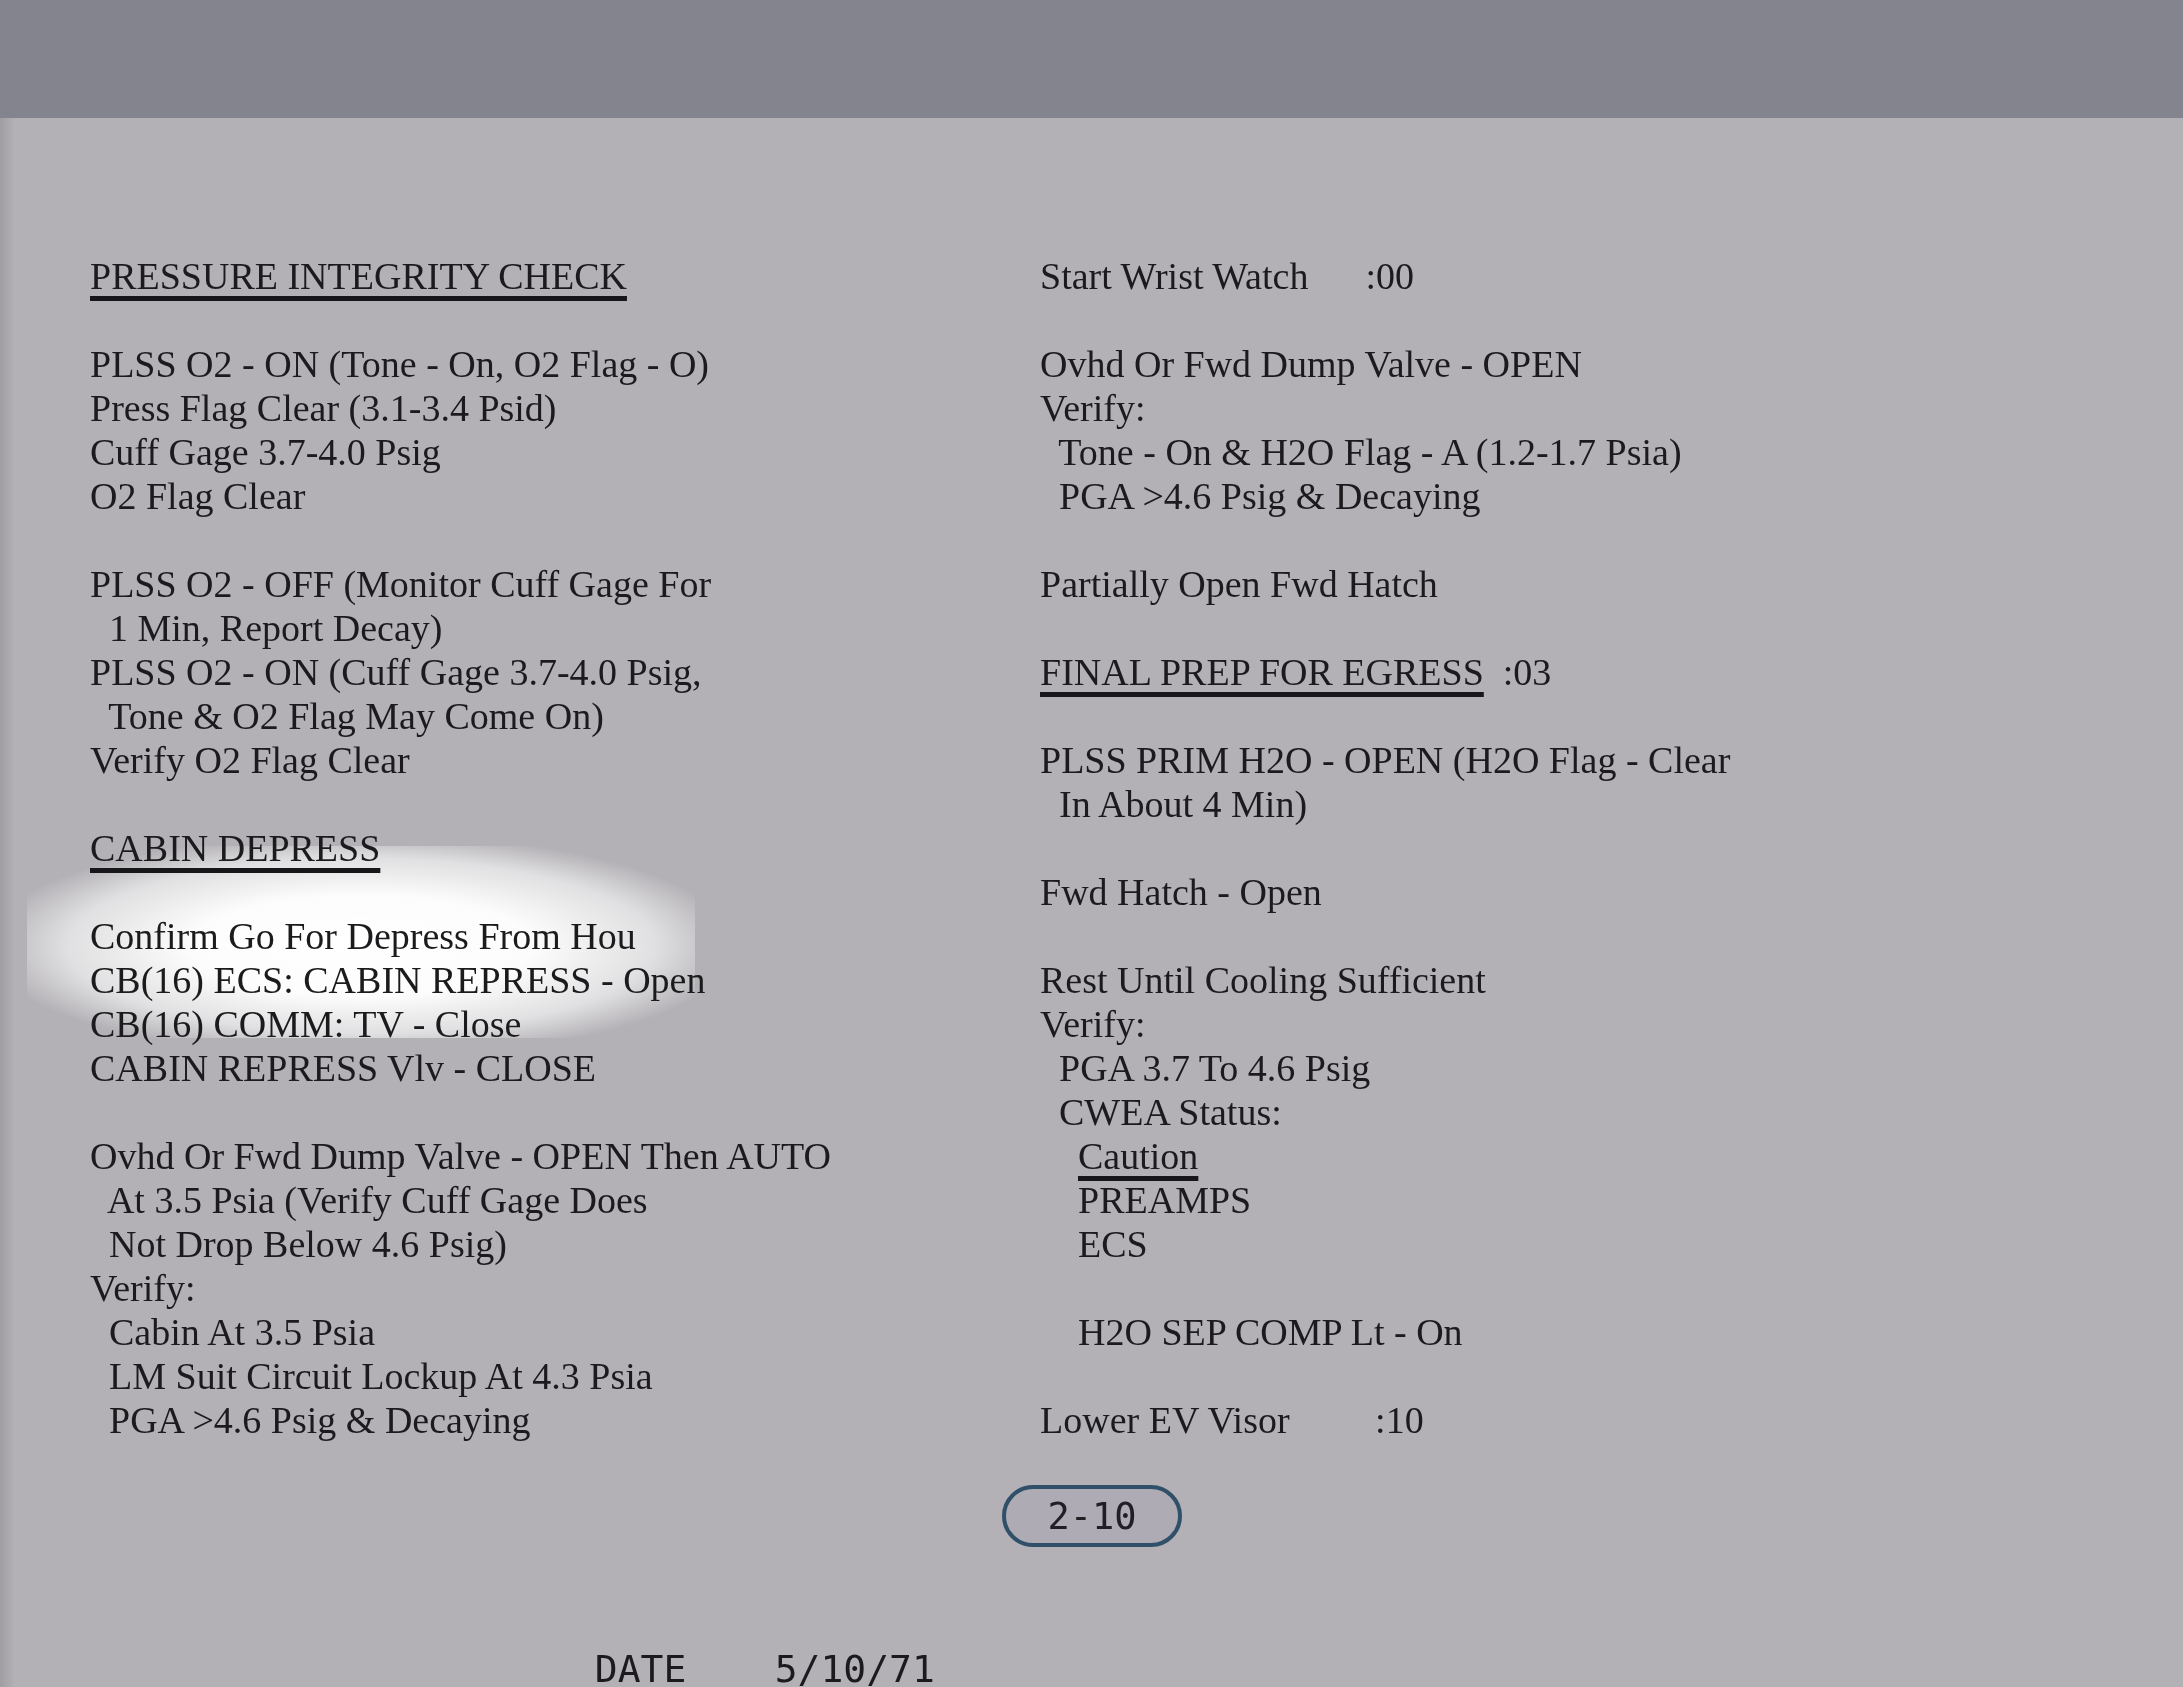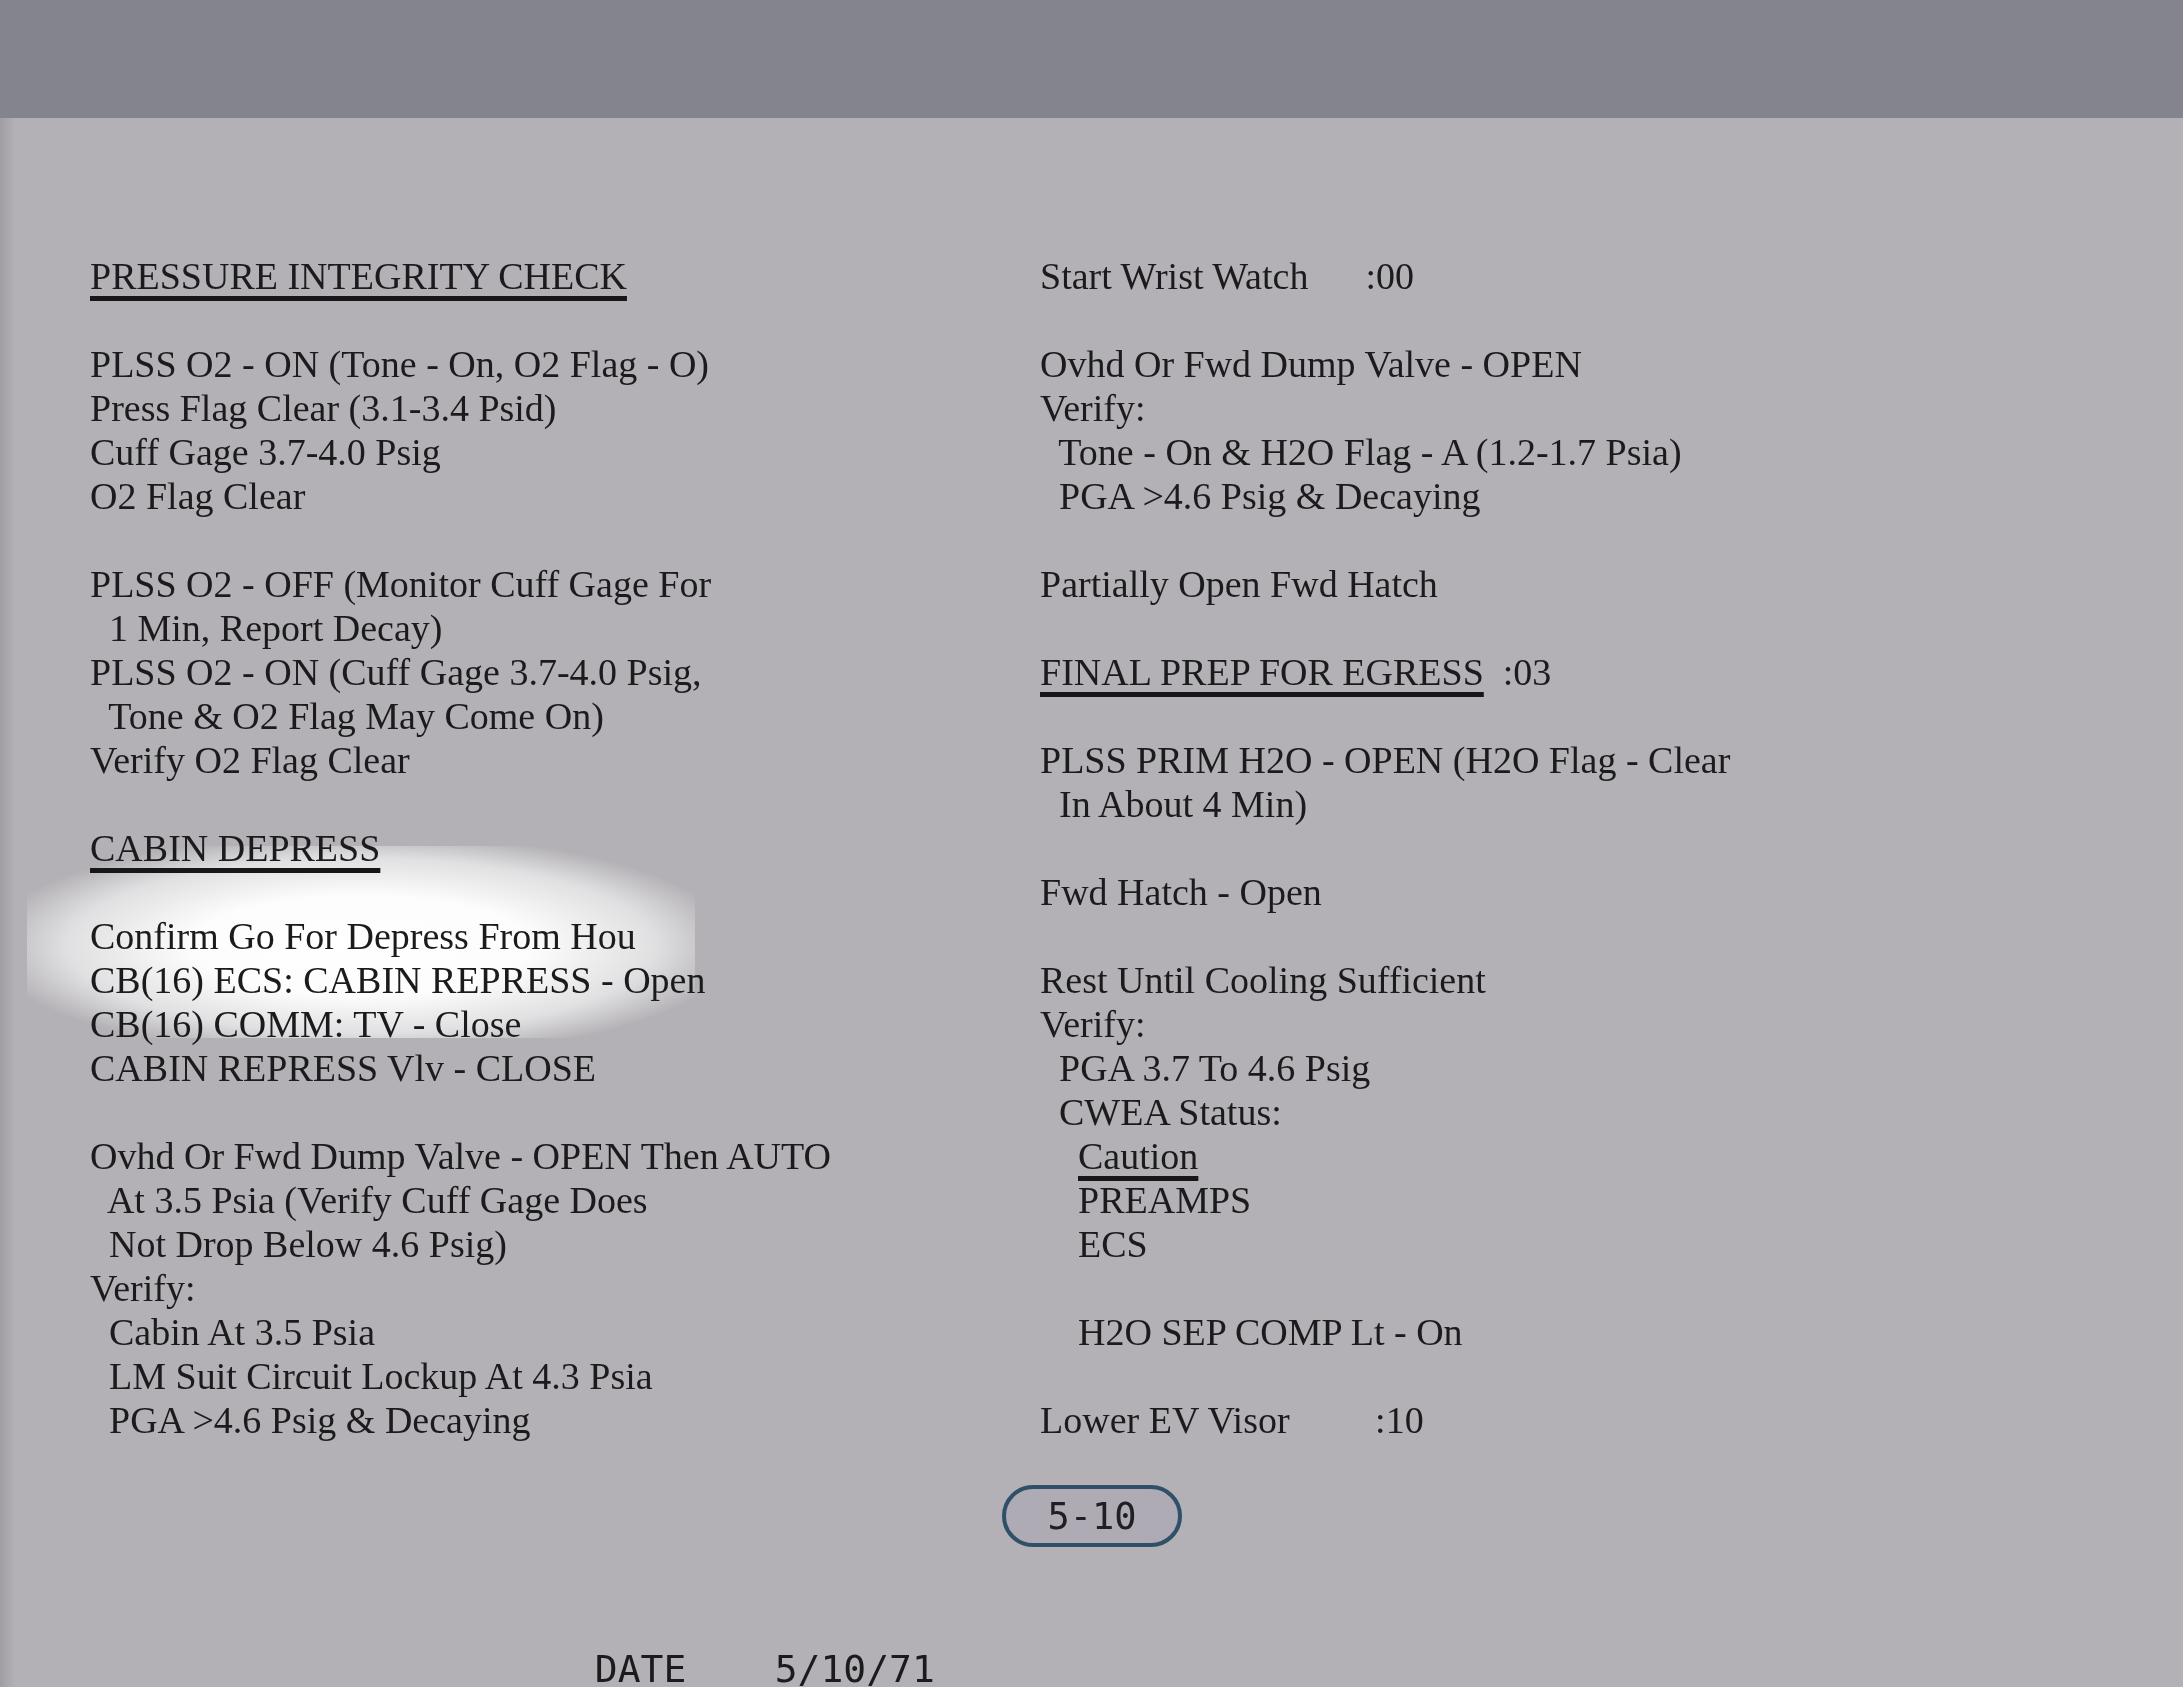--- a/index.html
+++ b/index.html
@@ -82,19 +82,19 @@
 
 <section class="column column-left">
   
 <div class="line"><span class="pre"></span><span class="u">PRESSURE INTEGRITY CHECK</span><span class="post"></span></div><div class="line"><span class="pre"></span><span class="u"></span><span class="post"></span></div><div class="line"><span class="pre">PLSS O2 - ON (Tone - On, O2 Flag - O)</span><span class="u"></span><span class="post"></span></div><div class="line"><span class="pre">Press Flag Clear (3.1-3.4 Psid)</span><span class="u"></span><span class="post"></span></div><div class="line"><span class="pre">Cuff Gage 3.7-4.0 Psig</span><span class="u"></span><span class="post"></span></div><div class="line"><span class="pre">O2 Flag Clear</span><span class="u"></span><span class="post"></span></div><div class="line"><span class="pre"></span><span class="u"></span><span class="post"></span></div><div class="line"><span class="pre">PLSS O2 - OFF (Monitor Cuff Gage For</span><span class="u"></span><span class="post"></span></div><div class="line"><span class="pre">  1 Min, Report Decay)</span><span class="u"></span><span class="post"></span></div><div class="line"><span class="pre">PLSS O2 - ON (Cuff Gage 3.7-4.0 Psig,</span><span class="u"></span><span class="post"></span></div><div class="line"><span class="pre">  Tone &amp; O2 Flag May Come On)</span><span class="u"></span><span class="post"></span></div><div class="line"><span class="pre">Verify O2 Flag Clear</span><span class="u"></span><span class="post"></span></div><div class="line"><span class="pre"></span><span class="u"></span><span class="post"></span></div><div class="line"><span class="pre"></span><span class="u">CABIN DEPRESS</span><span class="post"></span></div><div class="line"><span class="pre"></span><span class="u"></span><span class="post"></span></div><div class="line"><span class="pre">Confirm Go For Depress From Hou</span><span class="u"></span><span class="post"></span></div><div class="line"><span class="pre">CB(16) ECS: CABIN REPRESS - Open</span><span class="u"></span><span class="post"></span></div><div class="line"><span class="pre">CB(16) COMM: TV - Close</span><span class="u"></span><span class="post"></span></div><div class="line"><span class="pre">CABIN REPRESS Vlv - CLOSE</span><span class="u"></span><span class="post"></span></div><div class="line"><span class="pre"></span><span class="u"></span><span class="post"></span></div><div class="line"><span class="pre">Ovhd Or Fwd Dump Valve - OPEN Then AUTO</span><span class="u"></span><span class="post"></span></div><div class="line"><span class="pre">  At 3.5 Psia (Verify Cuff Gage Does</span><span class="u"></span><span class="post"></span></div><div class="line"><span class="pre">  Not Drop Below 4.6 Psig)</span><span class="u"></span><span class="post"></span></div><div class="line"><span class="pre">Verify:</span><span class="u"></span><span class="post"></span></div><div class="line"><span class="pre">  Cabin At 3.5 Psia</span><span class="u"></span><span class="post"></span></div><div class="line"><span class="pre">  LM Suit Circuit Lockup At 4.3 Psia</span><span class="u"></span><span class="post"></span></div><div class="line"><span class="pre">  PGA &gt;4.6 Psig &amp; Decaying</span><span class="u"></span><span class="post"></span></div></section>
 
 <section class="column column-right">
   
 <div class="line"><span class="pre">Start Wrist Watch      :00</span><span class="u"></span><span class="post"></span></div><div class="line"><span class="pre"></span><span class="u"></span><span class="post"></span></div><div class="line"><span class="pre">Ovhd Or Fwd Dump Valve - OPEN</span><span class="u"></span><span class="post"></span></div><div class="line"><span class="pre">Verify:</span><span class="u"></span><span class="post"></span></div><div class="line"><span class="pre">  Tone - On &amp; H2O Flag - A (1.2-1.7 Psia)</span><span class="u"></span><span class="post"></span></div><div class="line"><span class="pre">  PGA &gt;4.6 Psig &amp; Decaying</span><span class="u"></span><span class="post"></span></div><div class="line"><span class="pre"></span><span class="u"></span><span class="post"></span></div><div class="line"><span class="pre">Partially Open Fwd Hatch</span><span class="u"></span><span class="post"></span></div><div class="line"><span class="pre"></span><span class="u"></span><span class="post"></span></div><div class="line"><span class="pre"></span><span class="u">FINAL PREP FOR EGRESS</span><span class="post">  :03</span></div><div class="line"><span class="pre"></span><span class="u"></span><span class="post"></span></div><div class="line"><span class="pre">PLSS PRIM H2O - OPEN (H2O Flag - Clear</span><span class="u"></span><span class="post"></span></div><div class="line"><span class="pre">  In About 4 Min)</span><span class="u"></span><span class="post"></span></div><div class="line"><span class="pre"></span><span class="u"></span><span class="post"></span></div><div class="line"><span class="pre">Fwd Hatch - Open</span><span class="u"></span><span class="post"></span></div><div class="line"><span class="pre"></span><span class="u"></span><span class="post"></span></div><div class="line"><span class="pre">Rest Until Cooling Sufficient</span><span class="u"></span><span class="post"></span></div><div class="line"><span class="pre">Verify:</span><span class="u"></span><span class="post"></span></div><div class="line"><span class="pre">  PGA 3.7 To 4.6 Psig</span><span class="u"></span><span class="post"></span></div><div class="line"><span class="pre">  CWEA Status:</span><span class="u"></span><span class="post"></span></div><div class="line"><span class="pre">    </span><span class="u">Caution</span><span class="post"></span></div><div class="line"><span class="pre">    PREAMPS</span><span class="u"></span><span class="post"></span></div><div class="line"><span class="pre">    ECS</span><span class="u"></span><span class="post"></span></div><div class="line"><span class="pre"></span><span class="u"></span><span class="post"></span></div><div class="line"><span class="pre">    H2O SEP COMP Lt - On</span><span class="u"></span><span class="post"></span></div><div class="line"><span class="pre"></span><span class="u"></span><span class="post"></span></div><div class="line"><span class="pre">Lower EV Visor         :10</span><span class="u"></span><span class="post"></span></div></section>
 
 <div class="page-badge">
-  <span>5-10</span>
+  <span>2-10</span>
 </div>
 
 <div class="date-row">
   <span class="date-label">DATE</span><span class="date-value">5/10/71</span>
 </div>
 
 
 </body></html>

